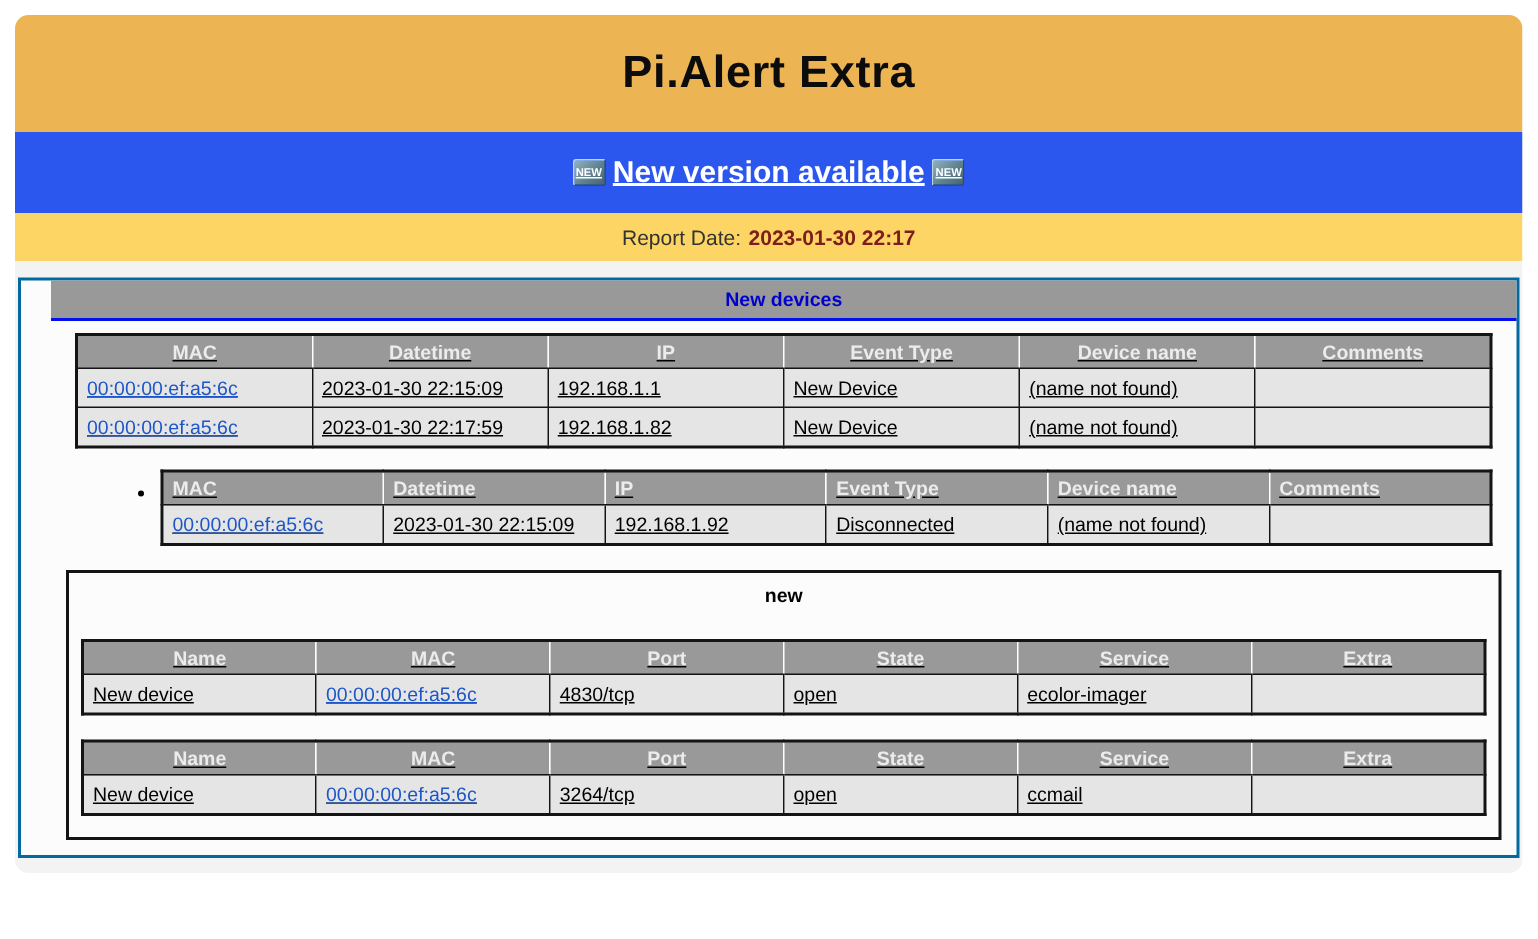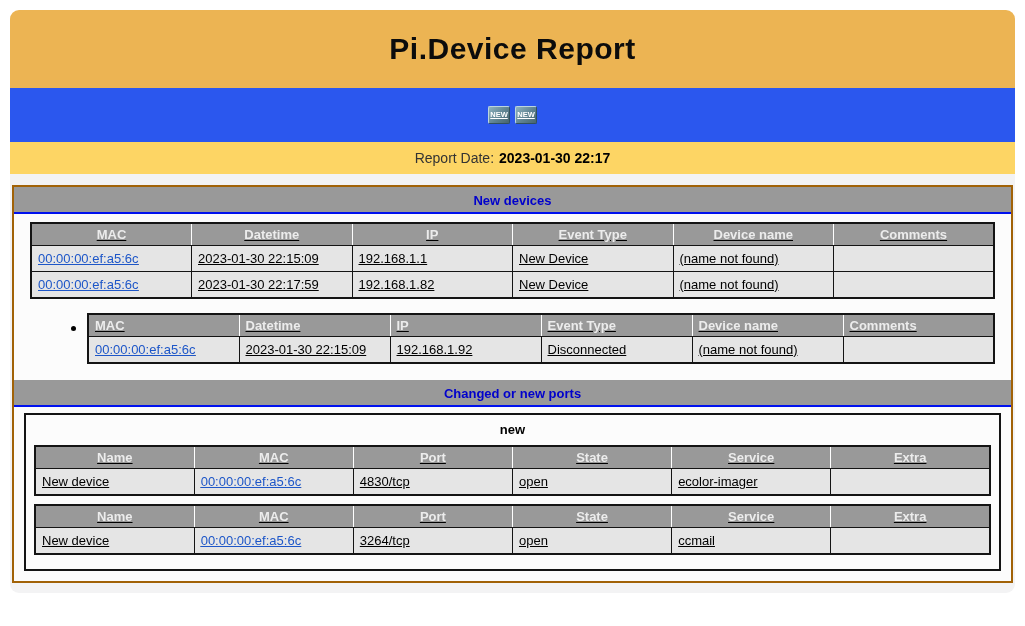--- a/index.html
+++ b/index.html
@@ -25,24 +25,24 @@
     display:inline-block; width:22px; height:18px; line-height:16px;
     font-size:7.5px; font-weight:bold; color:#ffffff; text-align:center;
     background:linear-gradient(135deg,#8fb3c0 0%,#5e8291 55%,#47646f 100%);
     border:1px solid; border-color:#bcd6de #32505b #32505b #bcd6de;
     border-radius:2px; text-decoration:none;
   }
   .datebar {
     background:#fdd564; height:32px; font-size:14px; color:#333333;
     display:flex; align-items:center; justify-content:center; gap:5px;
   }
-  .datebar b { color:#000000; }
+  .datebar b { color:#7f1d1d; }
   
   .body { background:#f3f3f4; padding:11px 2px 10px 2px; }
-  .content-box { border:2px solid #a16207; background:#fcfcfc; }
+  .content-box { border:2px solid #0369a1; background:#fcfcfc;padding-left:20px; }
   .section-bar {
     background:#999999; border-bottom:2px solid #0011ee;
     text-align:center; padding:4px 0 3px 0;
   }
   .section-bar span { color:#0000cc; font-size:13px; font-weight:bold; }
   
   table.rpt {
     border-collapse:collapse; table-layout:fixed; width:calc(100% - 32px);
     margin:8px 16px; font-size:13px; border:2px solid #141414;text-decoration:underline;
   }
@@ -58,34 +58,35 @@
   table.rpt.centered th { text-align:center; }
   table.rpt.lefted th { text-align:left; }
   a.mac-link { color:#1d56c8; text-decoration:underline; cursor:pointer; }
   
   ul.events-list { margin:14px 16px 16px 16px; padding-left:57px; }
   ul.events-list li { list-style:disc outside; color:#000; }
   ul.events-list table.rpt { width:100%; margin:0; }
   
   .ports-box { border:2px solid #141414; background:#fcfcfc; margin:6px 10px 10px 10px; padding:0 0 6px 0; }
   .ports-group-title { text-align:center; font-size:13px; font-weight:bold; color:#000; padding:7px 0 6px 0; }
-  .ports-box table.rpt { width:calc(100% - 16px); margin:2px 8px 8px 8px; }
+  .ports-box table.rpt { width:calc(100% - 16px); margin:16px 8px 8px 8px; }
 </style>
 </head>
 <body>
 
 <div class="page">
 
   <div class="header">
-    <h1>Pi.Device Report</h1>
+    <h1>Pi.Alert Extra</h1>
   </div>
 
   <div class="banner">
     <a class="ver-link">
       <span class="new-badge">NEW</span>
+      <span>New version available</span>
       <span class="new-badge">NEW</span>
     </a>
   </div>
 
   <div class="datebar">
     <span>Report Date:</span>
     <b>2023-01-30 22:17</b>
   </div>
 
   <div class="body">
@@ -145,23 +146,20 @@
                 <td>192.168.1.92</td>
                 <td>Disconnected</td>
                 <td>(name not found)</td>
                 <td></td>
               </tr>
             </tbody>
           </table>
         </li>
       </ul>
 
-      <div class="section-bar">
-        <span>Changed or new ports</span>
-      </div>
       <div class="ports-box">
         <div class="ports-group-title">new</div>
 
         <table class="rpt centered">
           <thead>
             <tr>
               <th>Name</th>
               <th>MAC</th>
               <th>Port</th>
               <th>State</th>

